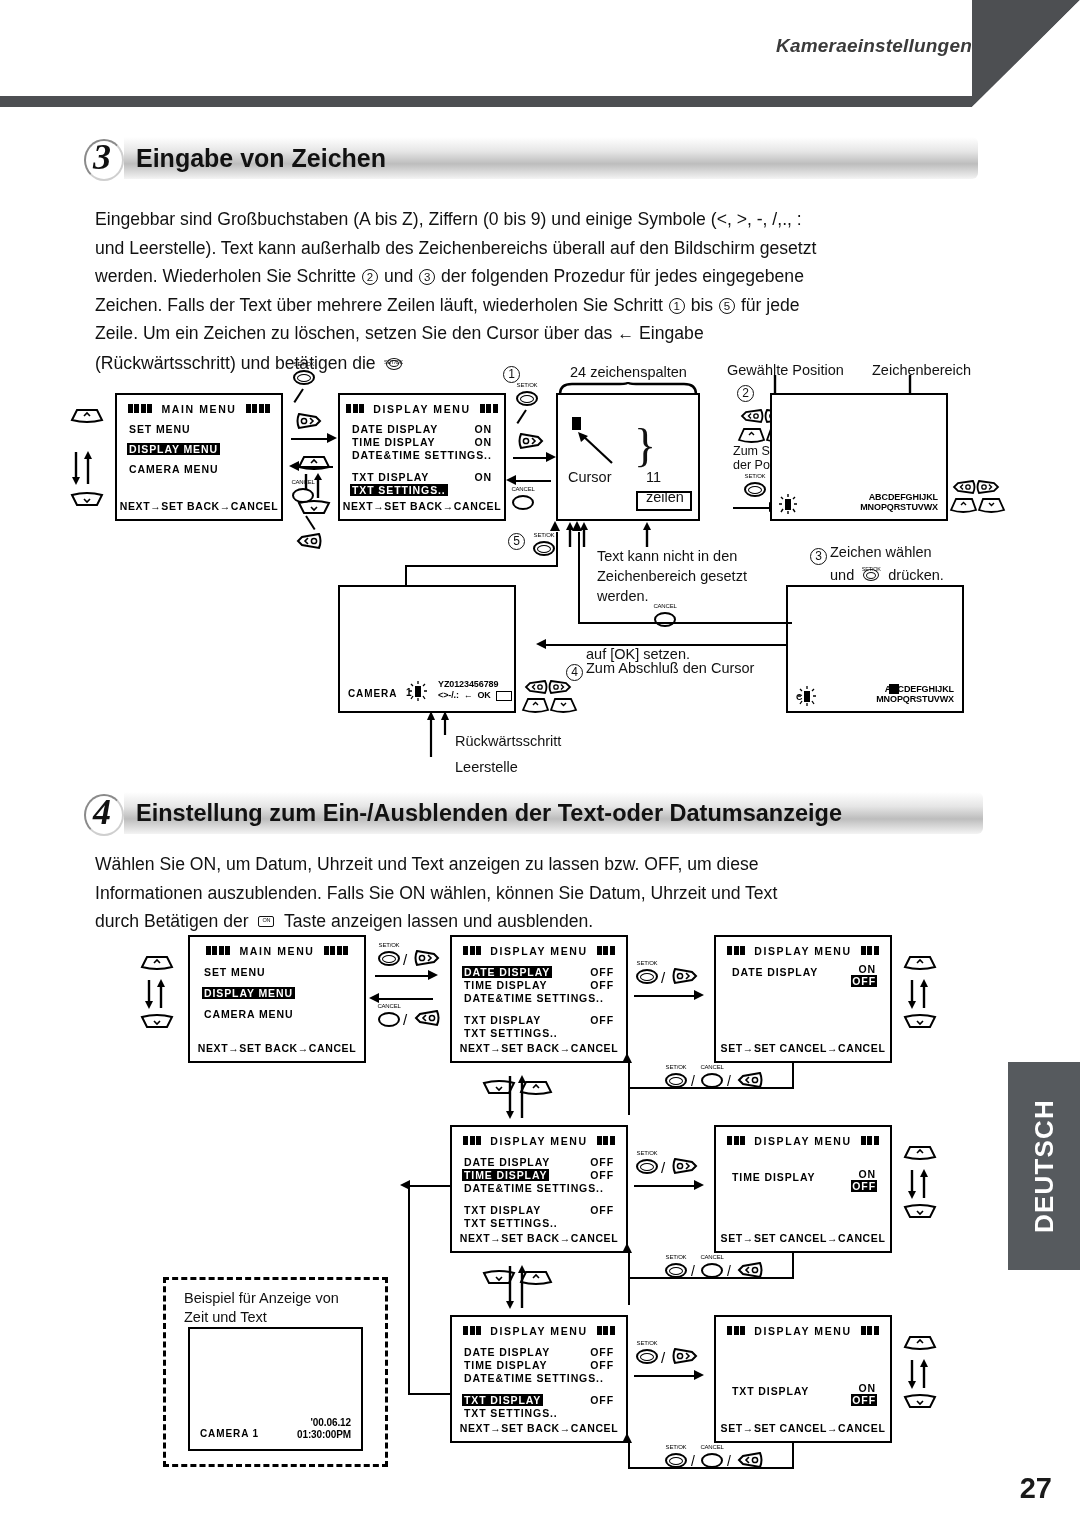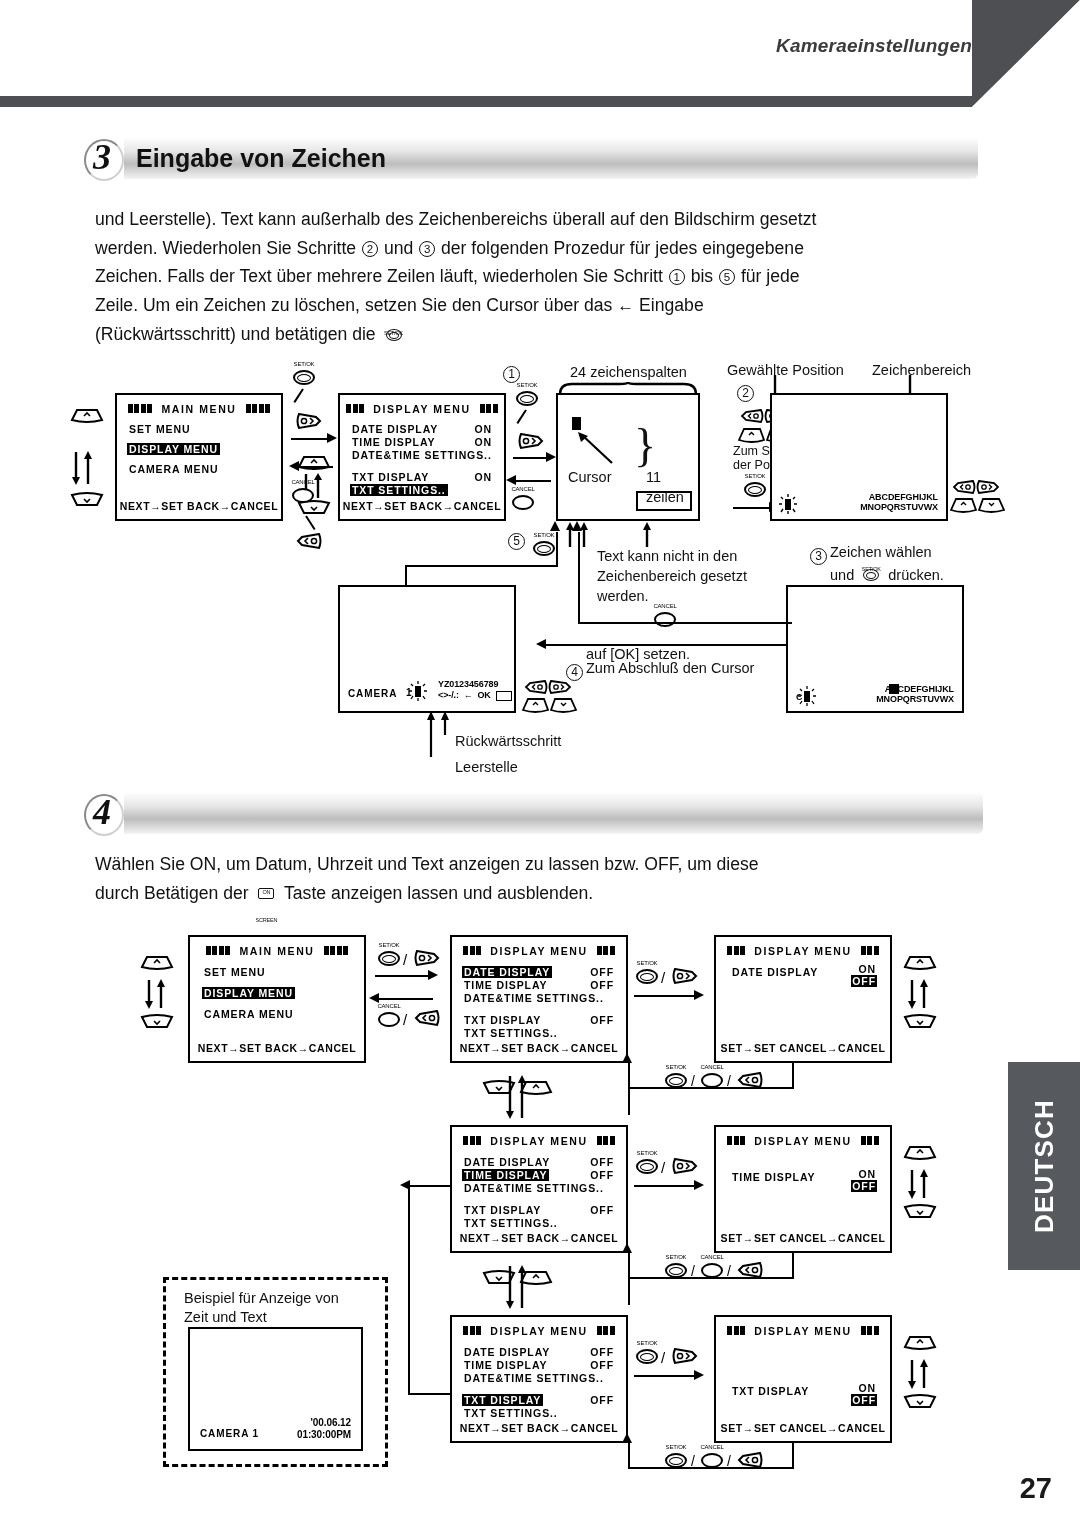--- a/index.html
+++ b/index.html
@@ -206,20 +206,21 @@
   <div id="header-corner-tri"></div>
 </div>
 
 <div class="section-head" style="top:135px;">
   <div class="sec-bar"></div>
   <div class="sec-num">3</div>
   <div class="sec-title">Eingabe von Zeichen</div>
 </div>
 
 <div class="body-par" style="left:95px; top:205px; width:890px;">
+  <div><span>Eingebbar sind Großbuchstaben (A bis Z), Ziffern (0 bis 9) und einige Symbole (&lt;, &gt;, -, /,., :</span></div>
   <div><span>und Leerstelle). Text kann außerhalb des Zeichenbereichs überall auf den Bildschirm gesetzt</span></div>
   <div>
     <span>werden. Wiederholen Sie Schritte</span>
     <span class="circ">2</span>
     <span>und</span>
     <span class="circ">3</span>
     <span>der folgenden Prozedur für jedes eingegebene</span>
   </div>
   <div>
     <span>Zeichen. Falls der Text über mehrere Zeilen läuft, wiederholen Sie Schritt</span>
@@ -585,24 +586,26 @@
 <svg style="position:absolute; left:440px; top:709px;" width="22" height="26">
   <path d="M5 26 L5 10" stroke="#000" stroke-width="2.2"></path>
     <path d="M1 11 L5 2 L9 11 Z" fill="#000"></path>
 </svg>
 <div class="note" style="left:455px; top:731px;">Rückwärtsschritt</div>
 <div class="note" style="left:455px; top:757px;">Leerstelle</div>
 
 <div class="section-head" style="top:790px; width:905px;">
   <div class="sec-bar"></div>
   <div class="sec-num">4</div>
+  <div class="sec-title small">Einstellung zum Ein-/Ausblenden der Text-oder Datumsanzeige</div>
 </div>
 
 <div class="body-par" style="left:95px; top:850px; width:890px;">
   <div><span>Wählen Sie ON, um Datum, Uhrzeit und Text anzeigen zu lassen bzw. OFF, um diese</span></div>
+  <div><span>Informationen auszublenden. Falls Sie ON wählen, können Sie Datum, Uhrzeit und Text</span></div>
   <div>
     <span>durch Betätigen der</span>
     <span class="btn-inline">
       <span class="cap">ON SCREEN</span>
       <span class="sq"></span>
     </span>
     <span>Taste anzeigen lassen und ausblenden.</span>
   </div>
 </div>
 

